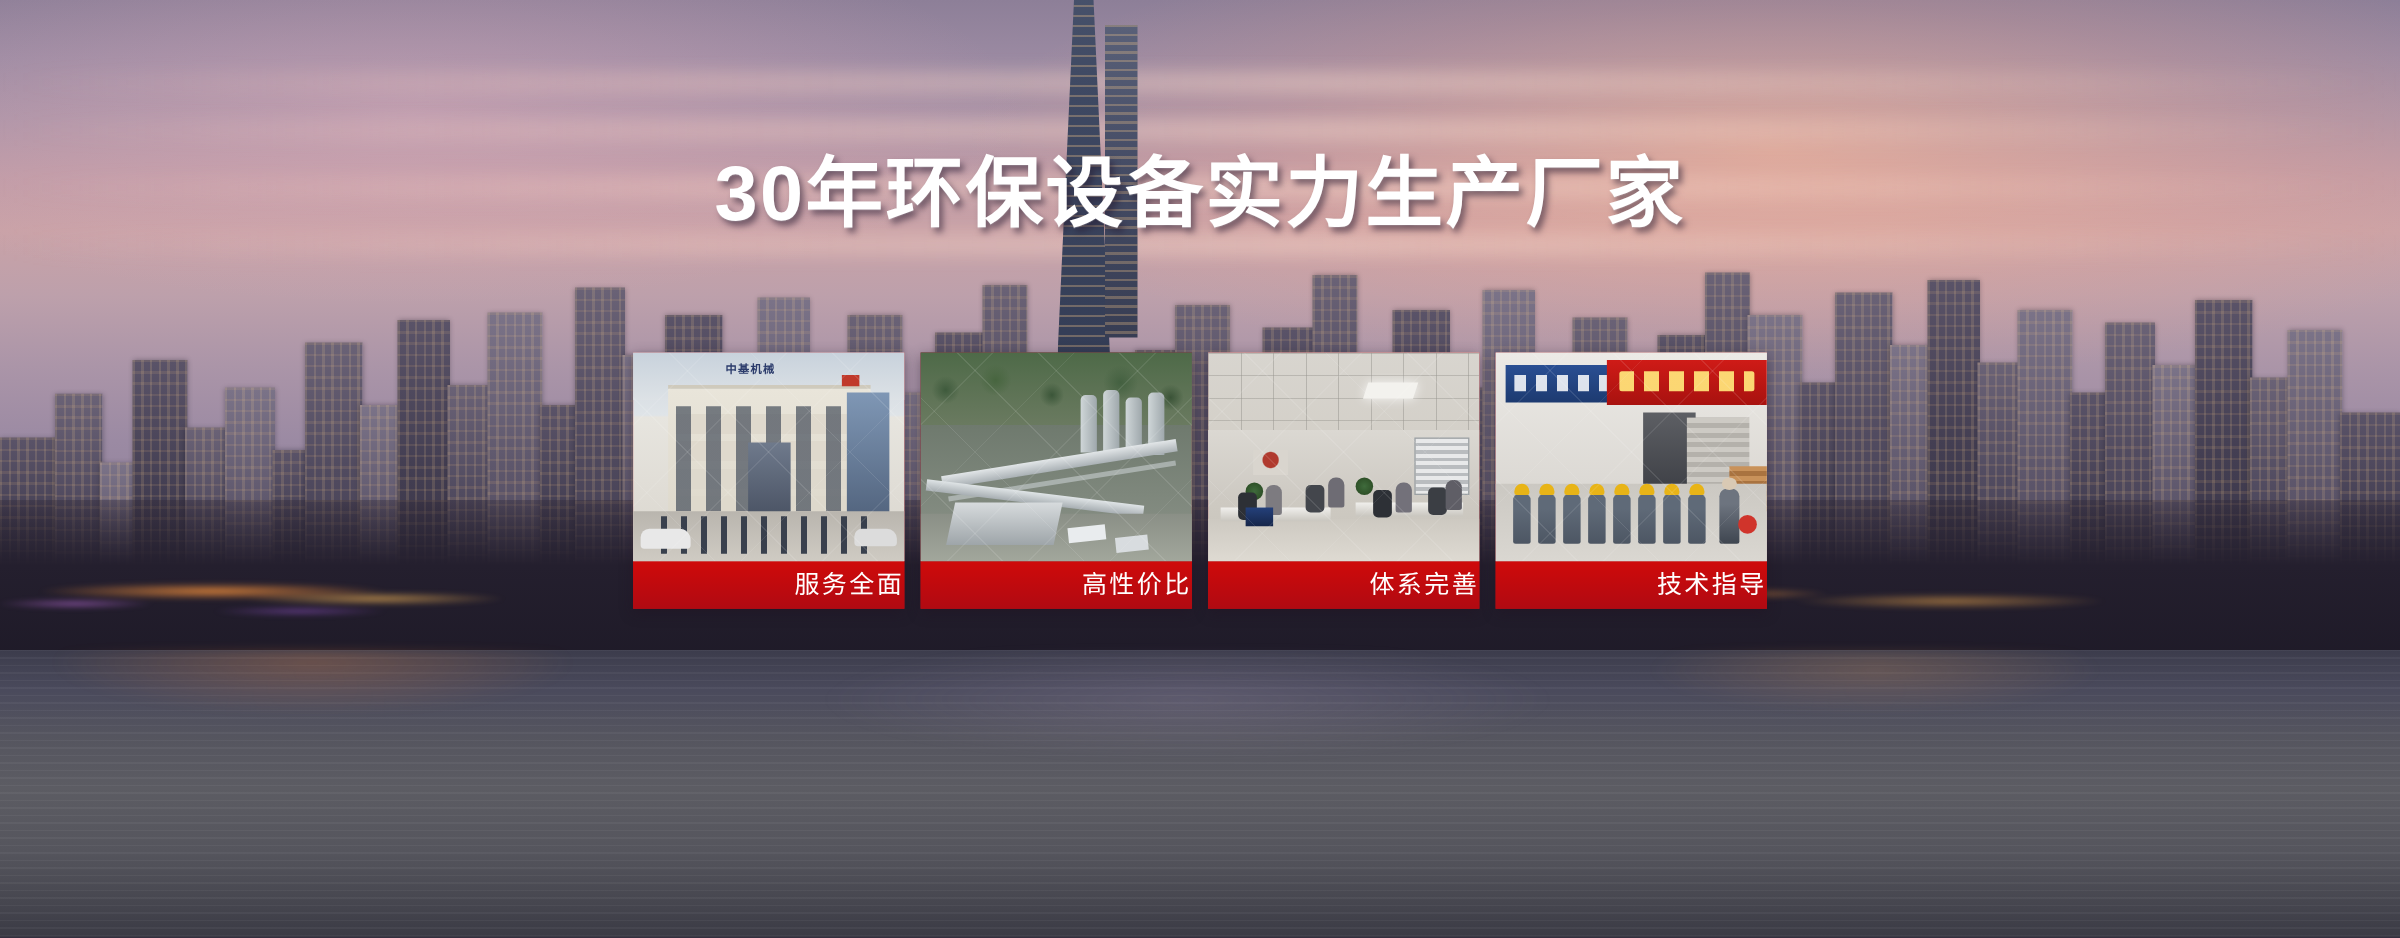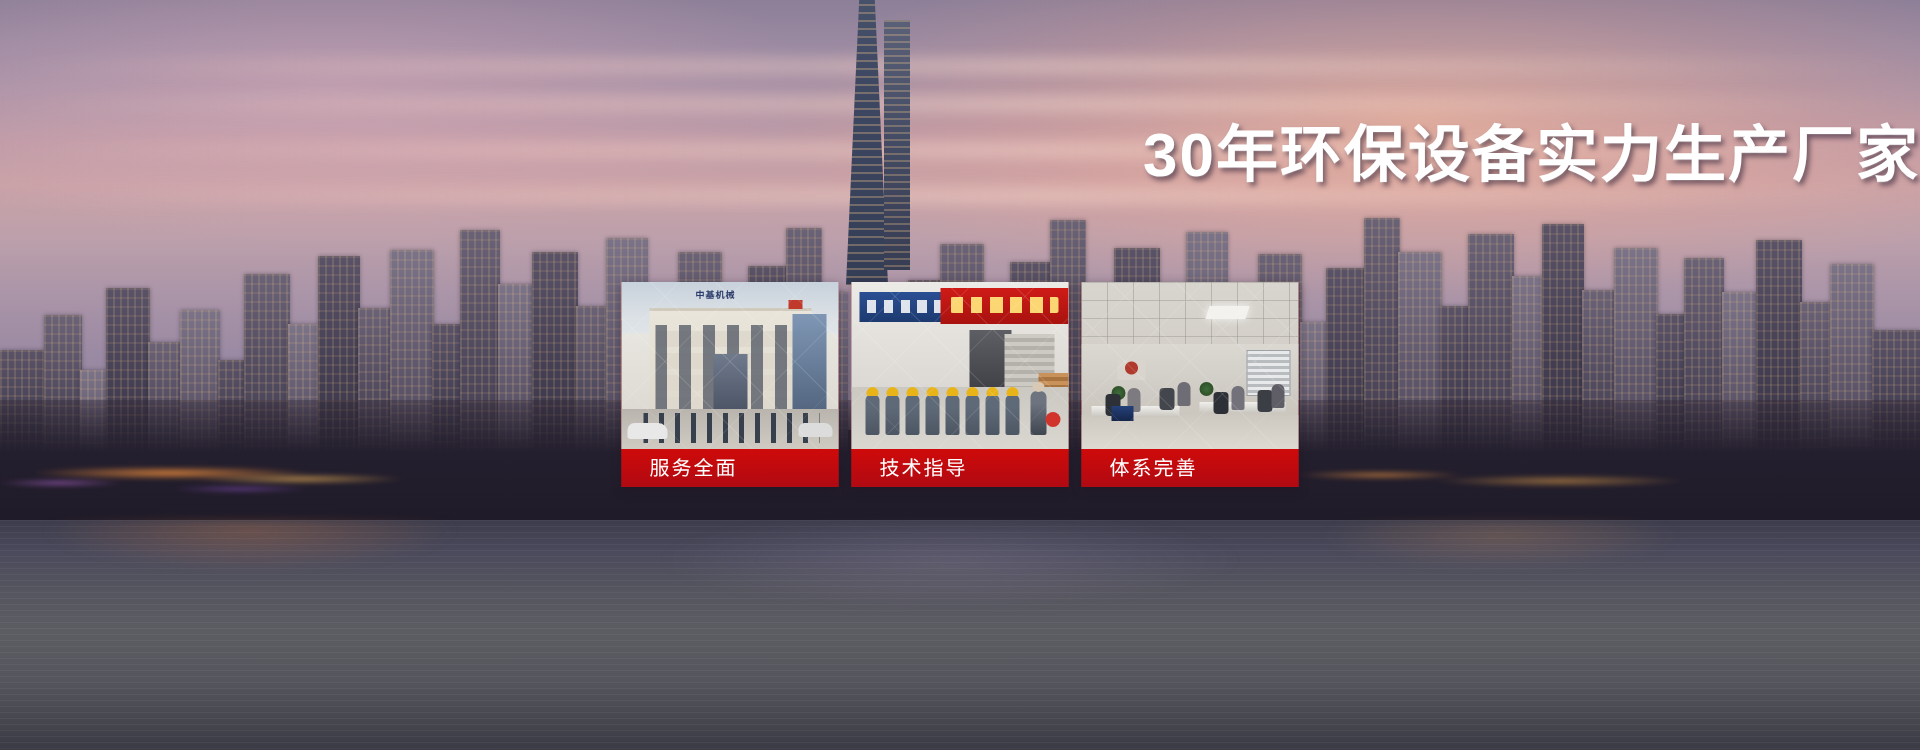--- a/index.html
+++ b/index.html
@@ -123,21 +123,21 @@
     filter:blur(4px);
   }
 
   
   .content{
     position:absolute; left:0; top:0; width:1920px; height:750px;
   }
 
   .headline{
     position:absolute; top:104px; left:0; width:1920px;
-    text-align:right;
+    text-align:center;
     font-size:62px;
     font-weight:700;
     letter-spacing:2px;
     color:#ffffff;
     text-shadow:3px 4px 5px rgba(40,28,50,.55), 0 1px 0 rgba(255,255,255,.3);
     white-space:nowrap;
   }
 
   .subbar{
     position:absolute; top:192px; left:50%;
@@ -171,21 +171,21 @@
   }
   .card-photo .wm{
     position:absolute; inset:0;
     background-image:
       repeating-linear-gradient(45deg, rgba(255,255,255,.10) 0 1px, rgba(0,0,0,0) 1px 46px),
       repeating-linear-gradient(-45deg, rgba(255,255,255,.08) 0 1px, rgba(0,0,0,0) 1px 46px);
     pointer-events:none;
   }
   .card-label{
     height:38px; line-height:38px;
-    text-align:left;
+    text-align:right;
     color:#fff;
     font-size:20px;
     letter-spacing:2px;
     background:linear-gradient(180deg,#cf0a0a 0%, #b00a12 100%);
     padding-left:28px;
   }
 
   
   .ph1{
     background:linear-gradient(180deg,#cfd6dd 0%, #dfe4e8 30%, #e7e5df 31%, #d9d5cd 100%);
@@ -506,43 +506,36 @@
           <div class="entry"></div>
           <div class="ground"></div>
           <div class="row"></div>
           <div class="car"></div>
           <div class="car2"></div>
           <div class="wm"></div>
         </div>
         <div class="card-label">服务全面</div>
       </div>
 
-
       <div class="card">
-        <div class="card-photo ph4">
-          <div class="wallw"></div>
-          <div class="bluebanner"></div>
-          <div class="redbanner"></div>
-          <div class="door"></div>
-          <div class="shutter"></div>
-          <div class="lumber"></div>
-          <div class="floorw"></div>
-          <div class="worker w1"></div>
-          <div class="worker w2"></div>
-          <div class="worker w3"></div>
-          <div class="worker w4"></div>
-          <div class="worker w5"></div>
-          <div class="worker w6"></div>
-          <div class="worker w7"></div>
-          <div class="worker w8"></div>
-          <div class="lead"></div>
-          <div class="helmet"></div>
+        <div class="card-photo ph2">
+          <div class="trees"></div>
+          <div class="silo"></div>
+          <div class="silo b"></div>
+          <div class="silo c"></div>
+          <div class="silo d"></div>
+          <div class="conv"></div>
+          <div class="conv2"></div>
+          <div class="yard"></div>
+          <div class="shed"></div>
+          <div class="truck"></div>
+          <div class="truck b"></div>
           <div class="wm"></div>
         </div>
-        <div class="card-label">技术指导</div>
+        <div class="card-label">高性价比</div>
       </div>
 
       <div class="card">
         <div class="card-photo ph3">
           <div class="ceil"></div>
           <div class="panel"></div>
           <div class="wall"></div>
           <div class="logo"></div>
           <div class="blind"></div>
           <div class="floor"></div>
@@ -557,15 +550,39 @@
           <div class="person p1"></div>
           <div class="person p2"></div>
           <div class="person p3"></div>
           <div class="person p4"></div>
           <div class="mon"></div>
           <div class="wm"></div>
         </div>
         <div class="card-label">体系完善</div>
       </div>
 
+      <div class="card">
+        <div class="card-photo ph4">
+          <div class="wallw"></div>
+          <div class="bluebanner"></div>
+          <div class="redbanner"></div>
+          <div class="door"></div>
+          <div class="shutter"></div>
+          <div class="lumber"></div>
+          <div class="floorw"></div>
+          <div class="worker w1"></div>
+          <div class="worker w2"></div>
+          <div class="worker w3"></div>
+          <div class="worker w4"></div>
+          <div class="worker w5"></div>
+          <div class="worker w6"></div>
+          <div class="worker w7"></div>
+          <div class="worker w8"></div>
+          <div class="lead"></div>
+          <div class="helmet"></div>
+          <div class="wm"></div>
+        </div>
+        <div class="card-label">技术指导</div>
+      </div>
+
     </div>
   </div>
 </div>
 
 </body></html>

